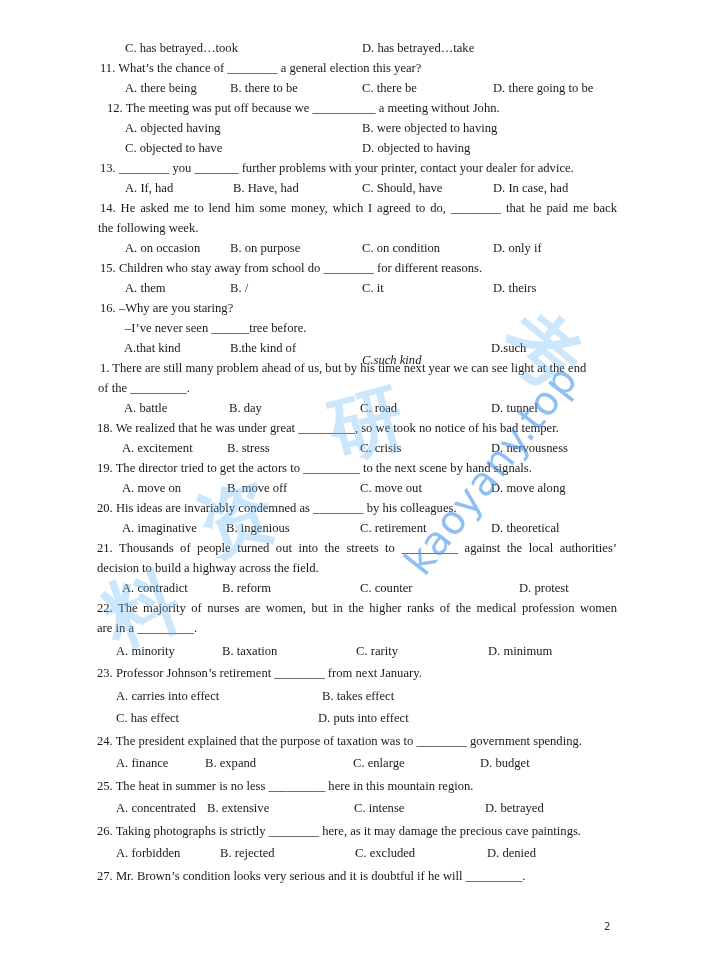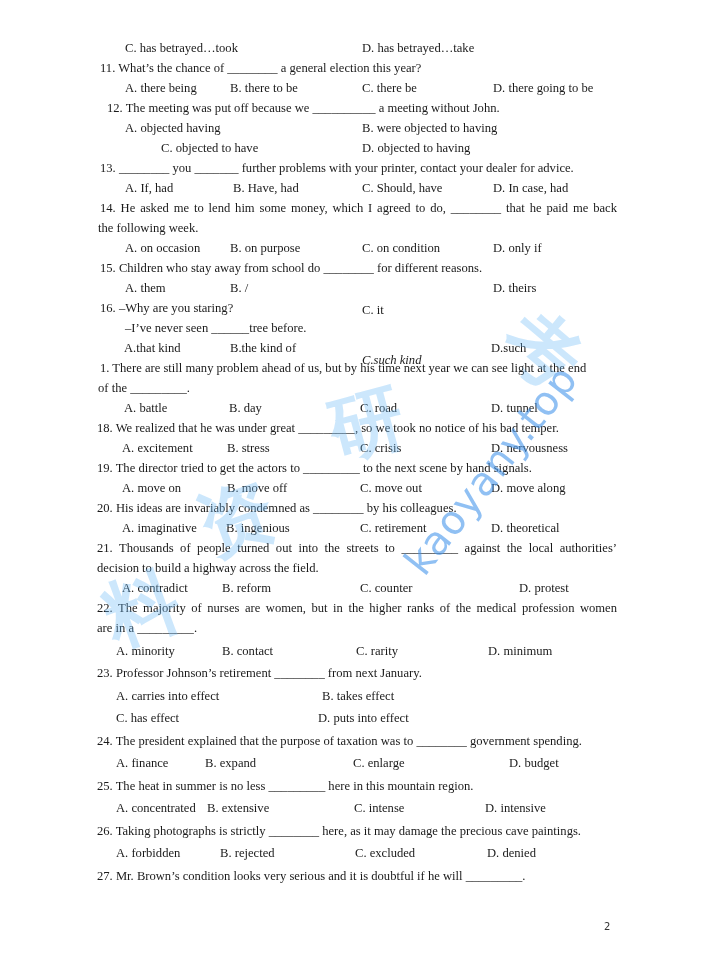--- a/index.html
+++ b/index.html
@@ -41,37 +41,37 @@
       <div class="opt" style="top: 40px; left: 125px;">C. has betrayed…took</div>
       <div class="opt" style="top: 40px; left: 362px;">D. has betrayed…take</div>
       <div class="line" style="top: 60px; left: 100px; text-align: right;">11. What’s the chance of ________ a general election this year?</div>
       <div class="opt" style="top: 80px; left: 125px;">A. there being</div>
       <div class="opt" style="top: 80px; left: 230px;">B. there to be</div>
       <div class="opt" style="top: 80px; left: 362px;">C. there be</div>
       <div class="opt" style="top: 80px; left: 493px;">D. there going to be</div>
       <div class="line" style="top: 100px; left: 100px; margin-left: 7px;">12. The meeting was put off because we __________ a meeting without John.</div>
       <div class="opt" style="top: 120px; left: 125px;">A. objected having</div>
       <div class="opt" style="top: 120px; left: 362px;">B. were objected to having</div>
-      <div class="opt" style="top: 140px; left: 125px; margin-left: 36px;">C. objected to have</div>
+      <div class="opt" style="top: 140px; left: 125px;">C. objected to have</div>
       <div class="opt" style="top: 140px; left: 362px;">D. objected to having</div>
       <div class="line" style="top: 160px; left: 100px;">13. ________ you _______ further problems with your printer, contact your dealer for advice.</div>
       <div class="opt" style="top: 180px; left: 125px;">A. If, had</div>
       <div class="opt" style="top: 180px; left: 233px;">B. Have, had</div>
       <div class="opt" style="top: 180px; left: 362px;">C. Should, have</div>
       <div class="opt" style="top: 180px; left: 493px;">D. In case, had</div>
       <div class="line" style="top: 200px; left: 100px; width: 517px; text-align: justify; text-align-last: justify; white-space: normal;">14. He asked me to lend him some money, which I agreed to do, ________ that he paid me back</div>
       <div class="line" style="top: 220px; left: 98px;">the following week.</div>
       <div class="opt" style="top: 240px; left: 125px;">A. on occasion</div>
       <div class="opt" style="top: 240px; left: 230px;">B. on purpose</div>
       <div class="opt" style="top: 240px; left: 362px;">C. on condition</div>
       <div class="opt" style="top: 240px; left: 493px;">D. only if</div>
       <div class="line" style="top: 260px; left: 100px;">15. Children who stay away from school do ________ for different reasons.</div>
       <div class="opt" style="top: 280px; left: 125px;">A. them</div>
       <div class="opt" style="top: 280px; left: 230px;">B. /</div>
-      <div class="opt" style="top: 280px; left: 362px; margin-top: 22px;">C. it</div>
+      <div class="opt" style="top: 280px; left: 362px;">C. it</div>
       <div class="opt" style="top: 280px; left: 493px;">D. theirs</div>
       <div class="line" style="top: 300px; left: 100px;">16. –Why are you staring?</div>
       <div class="line" style="top: 320px; left: 125px;">–I’ve never seen ______tree before.</div>
       <div class="opt" style="top: 340px; left: 124px;">A.that kind</div>
       <div class="opt" style="top: 340px; left: 230px;">B.the kind of</div>
       <div class="opt" style="top: 352px; left: 362px; font-style: italic;">C.such kind</div>
       <div class="opt" style="top: 340px; left: 491px;">D.such</div>
       <div class="line" style="top: 360px; left: 100px;">1. There are still many problem ahead of us, but by his time next year we can see light at the end</div>
       <div class="line" style="top: 380px; left: 98px;">of the _________.</div>
       <div class="opt" style="top: 400px; left: 124px;">A. battle</div>
@@ -95,38 +95,38 @@
       <div class="opt" style="top: 520px; left: 491px;">D. theoretical</div>
       <div class="line" style="top: 540px; left: 97px; width: 520px; text-align: justify; text-align-last: justify; white-space: normal;">21. Thousands of people turned out into the streets to _________ against the local authorities’</div>
       <div class="line" style="top: 560px; left: 97px;">decision to build a highway across the field.</div>
       <div class="opt" style="top: 580px; left: 122px;">A. contradict</div>
       <div class="opt" style="top: 580px; left: 222px;">B. reform</div>
       <div class="opt" style="top: 580px; left: 360px;">C. counter</div>
       <div class="opt" style="top: 580px; left: 491px; margin-left: 28px;">D. protest</div>
       <div class="line" style="top: 600px; left: 97px; width: 520px; text-align: justify; text-align-last: justify; white-space: normal;">22. The majority of nurses are women, but in the higher ranks of the medical profession women</div>
       <div class="line" style="top: 620px; left: 97px;">are in a _________.</div>
       <div class="opt" style="top: 643px; left: 116px;">A. minority</div>
-      <div class="opt" style="top: 643px; left: 222px;">B. contact</div>
+      <div class="opt" style="top: 643px; left: 222px;">B. taxation</div>
       <div class="opt" style="top: 643px; left: 356px;">C. rarity</div>
       <div class="opt" style="top: 643px; left: 488px;">D. minimum</div>
       <div class="line" style="top: 665px; left: 97px;">23. Professor Johnson’s retirement ________ from next January.</div>
       <div class="opt" style="top: 688px; left: 116px;">A. carries into effect</div>
       <div class="opt" style="top: 688px; left: 322px;">B. takes effect</div>
       <div class="opt" style="top: 710px; left: 116px;">C. has effect</div>
       <div class="opt" style="top: 710px; left: 318px;">D. puts into effect</div>
       <div class="line" style="top: 733px; left: 97px;">24. The president explained that the purpose of taxation was to ________ government spending.</div>
       <div class="opt" style="top: 755px; left: 116px;">A. finance</div>
       <div class="opt" style="top: 755px; left: 205px;">B. expand</div>
       <div class="opt" style="top: 755px; left: 353px;">C. enlarge</div>
-      <div class="opt" style="top: 755px; left: 480px; margin-left: 29px;">D. budget</div>
+      <div class="opt" style="top: 755px; left: 480px;">D. budget</div>
       <div class="line" style="top: 778px; left: 97px;">25. The heat in summer is no less _________ here in this mountain region.</div>
       <div class="opt" style="top: 800px; left: 116px;">A. concentrated</div>
       <div class="opt" style="top: 800px; left: 207px;">B. extensive</div>
       <div class="opt" style="top: 800px; left: 354px;">C. intense</div>
-      <div class="opt" style="top: 800px; left: 485px;">D. intensive</div>
+      <div class="opt" style="top: 800px; left: 485px;">D. betrayed</div>
       <div class="line" style="top: 823px; left: 97px;">26. Taking photographs is strictly ________ here, as it may damage the precious cave paintings.</div>
       <div class="opt" style="top: 845px; left: 116px;">A. forbidden</div>
       <div class="opt" style="top: 845px; left: 220px;">B. rejected</div>
       <div class="opt" style="top: 845px; left: 355px;">C. excluded</div>
       <div class="opt" style="top: 845px; left: 487px;">D. denied</div>
       <div class="line" style="top: 868px; left: 97px;">27. Mr. Brown’s condition looks very serious and it is doubtful if he will _________.</div>
     </div>
 
   <div class="wm wm-han" style="left:505px; top:300px; transform:rotate(40deg);">考</div>
   <div class="wm wm-han" style="left:330px; top:375px; transform:rotate(-15deg);">研</div>

